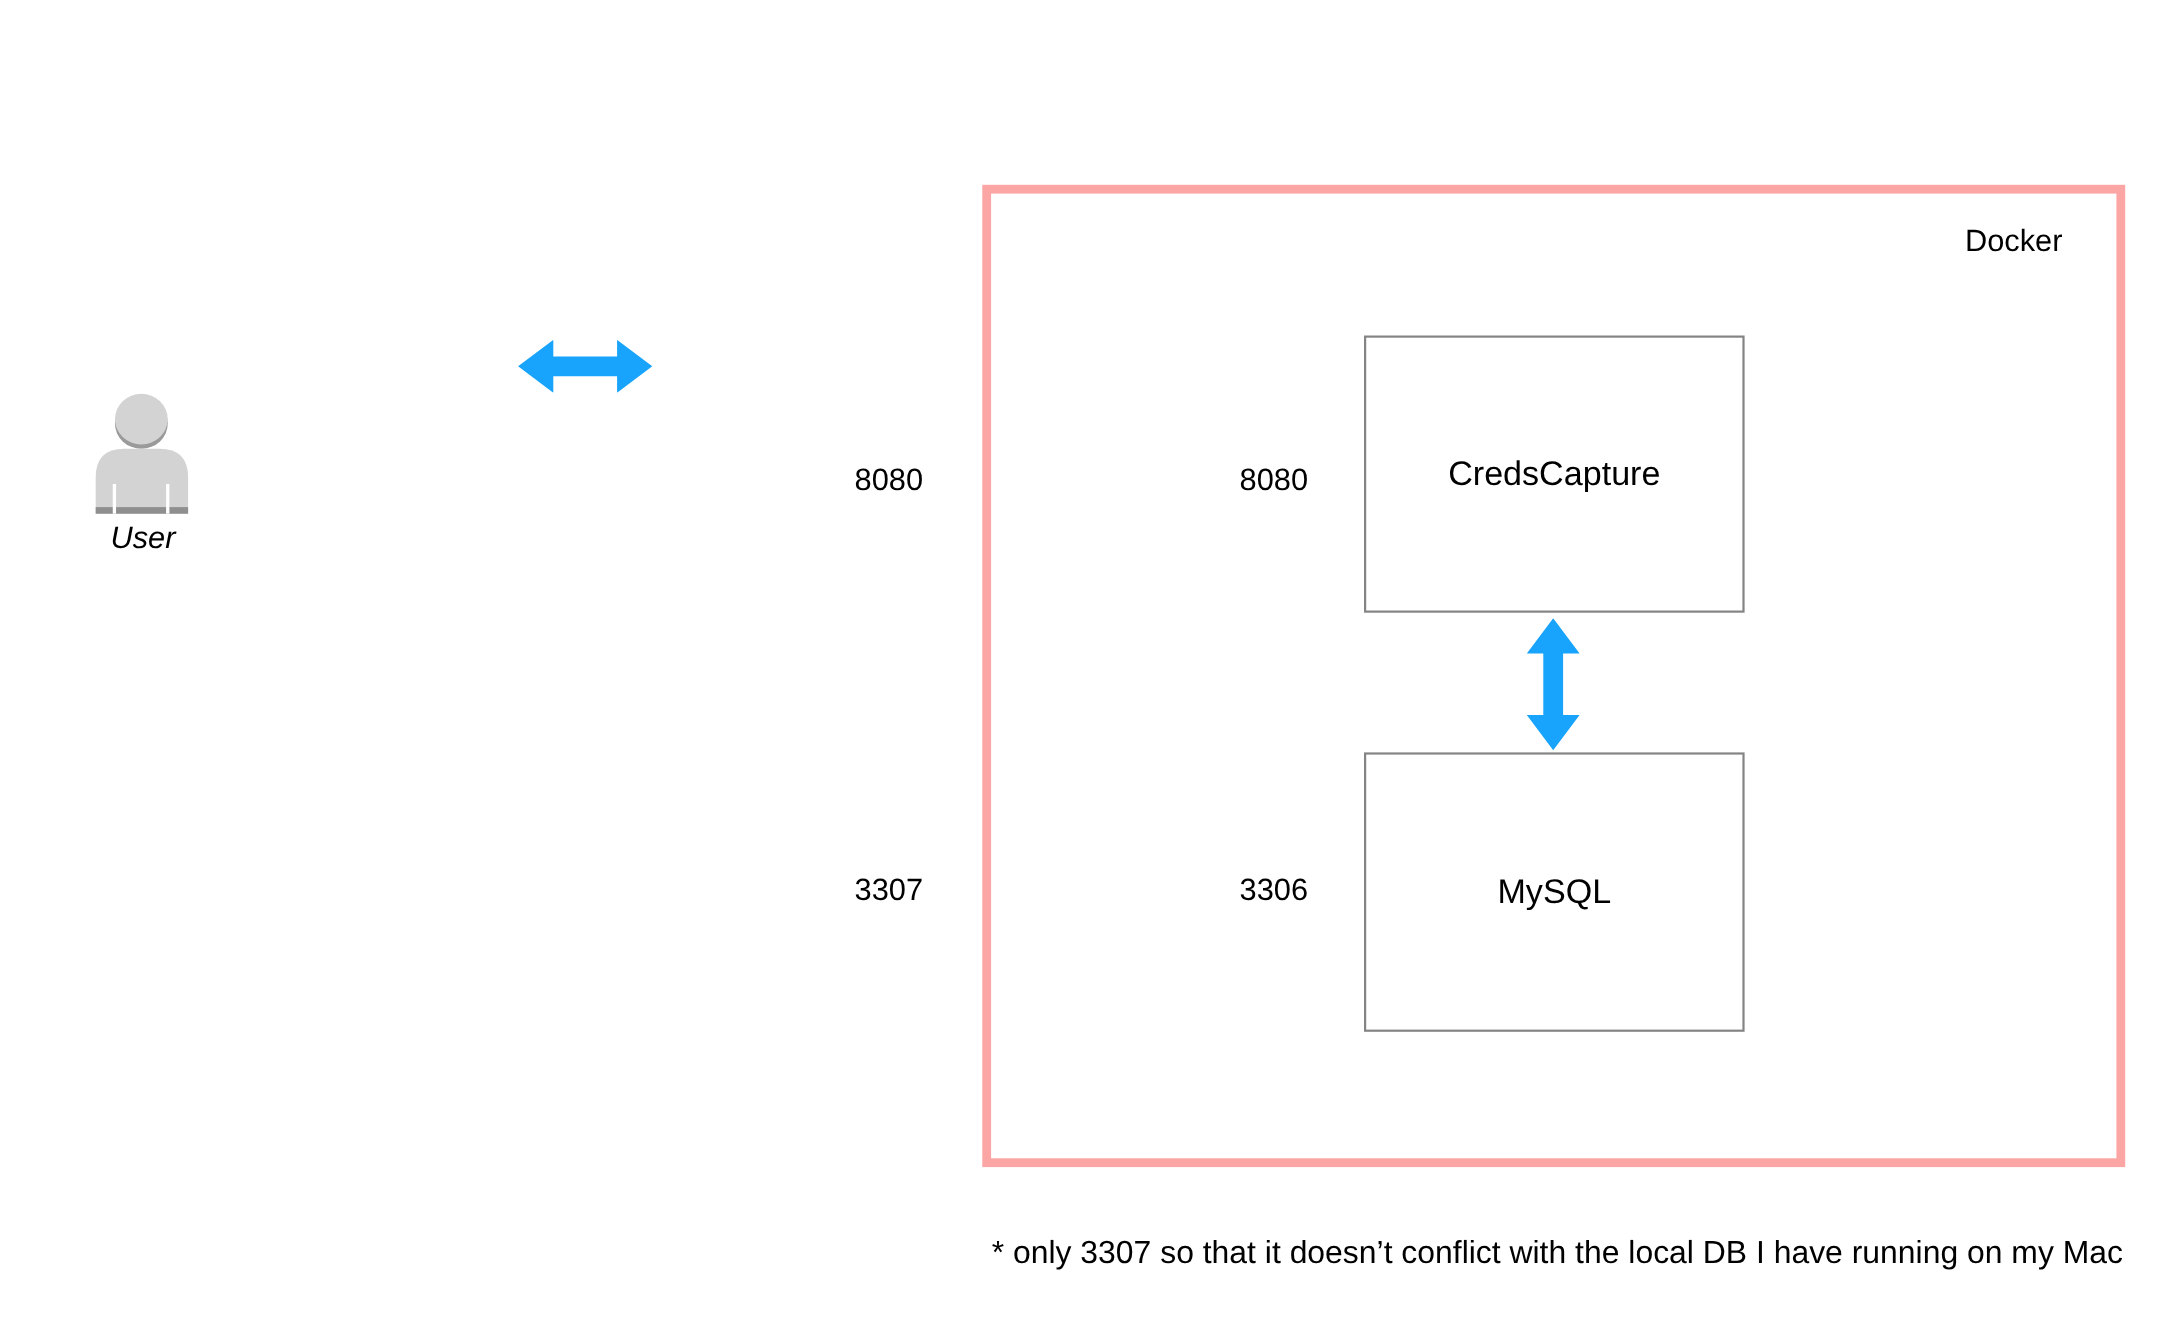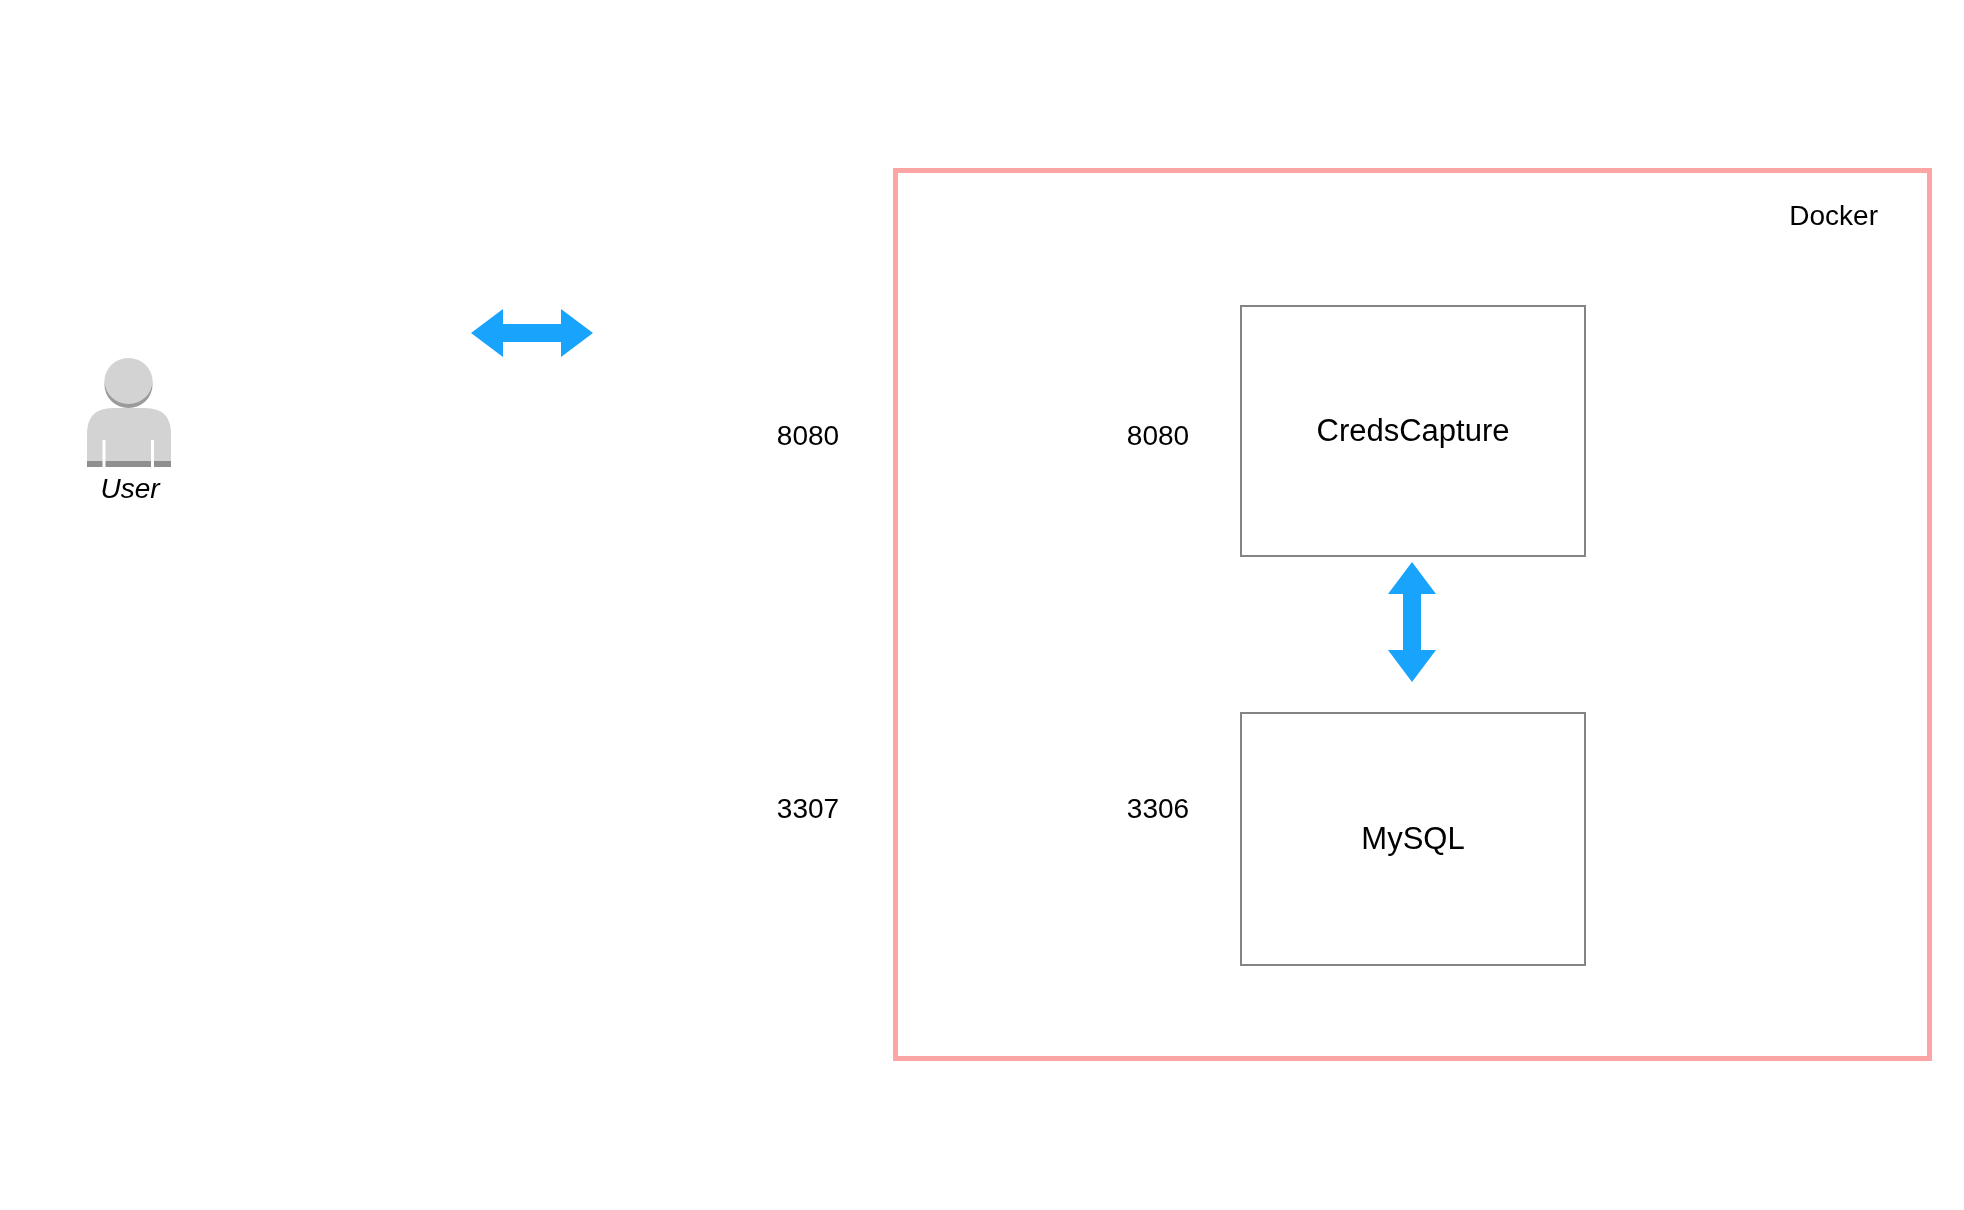--- a/index.html
+++ b/index.html
@@ -26,21 +26,21 @@
     white-space: nowrap;
   }
   .center { text-align: center; }
   .right { text-align: center; }
 
   .docker-box {
     left: 893px;
     top: 168px;
     width: 1039px;
     height: 893px;
-    border: 5px solid #fca5a5;
+    border: 8px solid #fca5a5;
     box-sizing: border-box;
     background: #ffffff;
   }
   .docker-label {
     position: absolute;
     top: 26px;
     right: 49px;
     font-size: 28px;
     line-height: 34px;
     white-space: nowrap;
@@ -57,21 +57,20 @@
     left: 1240px;
     top: 305px;
     width: 346px;
     height: 252px;
   }
   .mysql-box {
     left: 1240px;
     top: 684px;
     width: 346px;
     height: 254px;
-    margin-top: 28px;
   }
   .node-label {
     font-size: 31px;
     white-space: nowrap;
   }
 
   .url-label   { left: 277px; top: 419px; width: 380px; }
   .user-label  { left: 60px;  top: 472px; width: 140px; font-style: italic; }
 
   .port-host-top      { left: 763px;  top: 419px; width: 90px; }
@@ -128,14 +127,15 @@
   </div>
 
   <svg class="abs v-arrow" width="48" height="120" viewBox="0 0 48 120">
     <polygon points="24,0 48,32 33,32 33,88 48,88 24,120 0,88 15,88 15,32 0,32" fill="#18A3FC"></polygon>
   </svg>
 
   <div class="abs node-box mysql-box">
     <span class="node-label">MySQL</span>
   </div>
 
+  <div class="abs footnote">* only 3307 so that it doesn’t conflict with the local DB I have running on my Mac</div>
 
 </div>
 
 </body></html>

